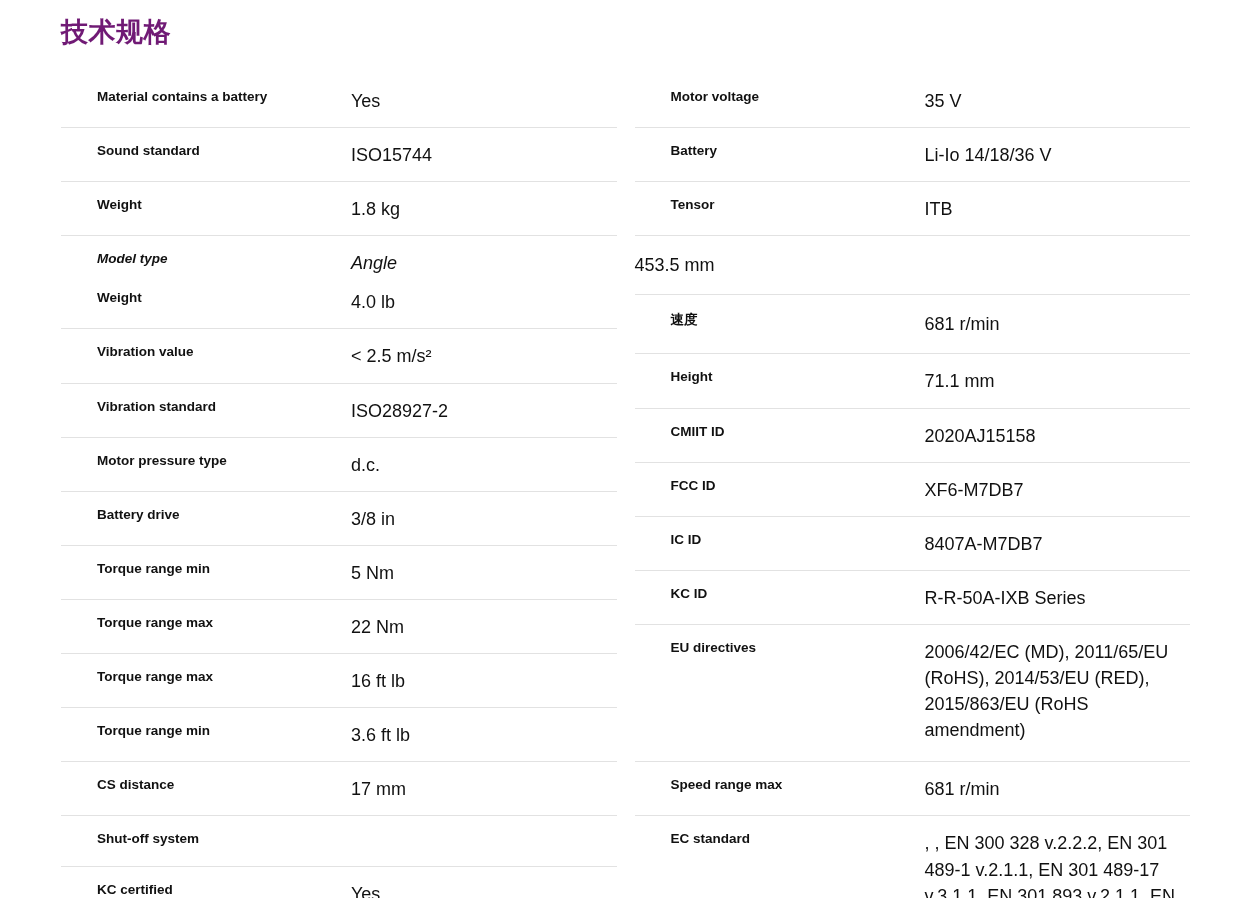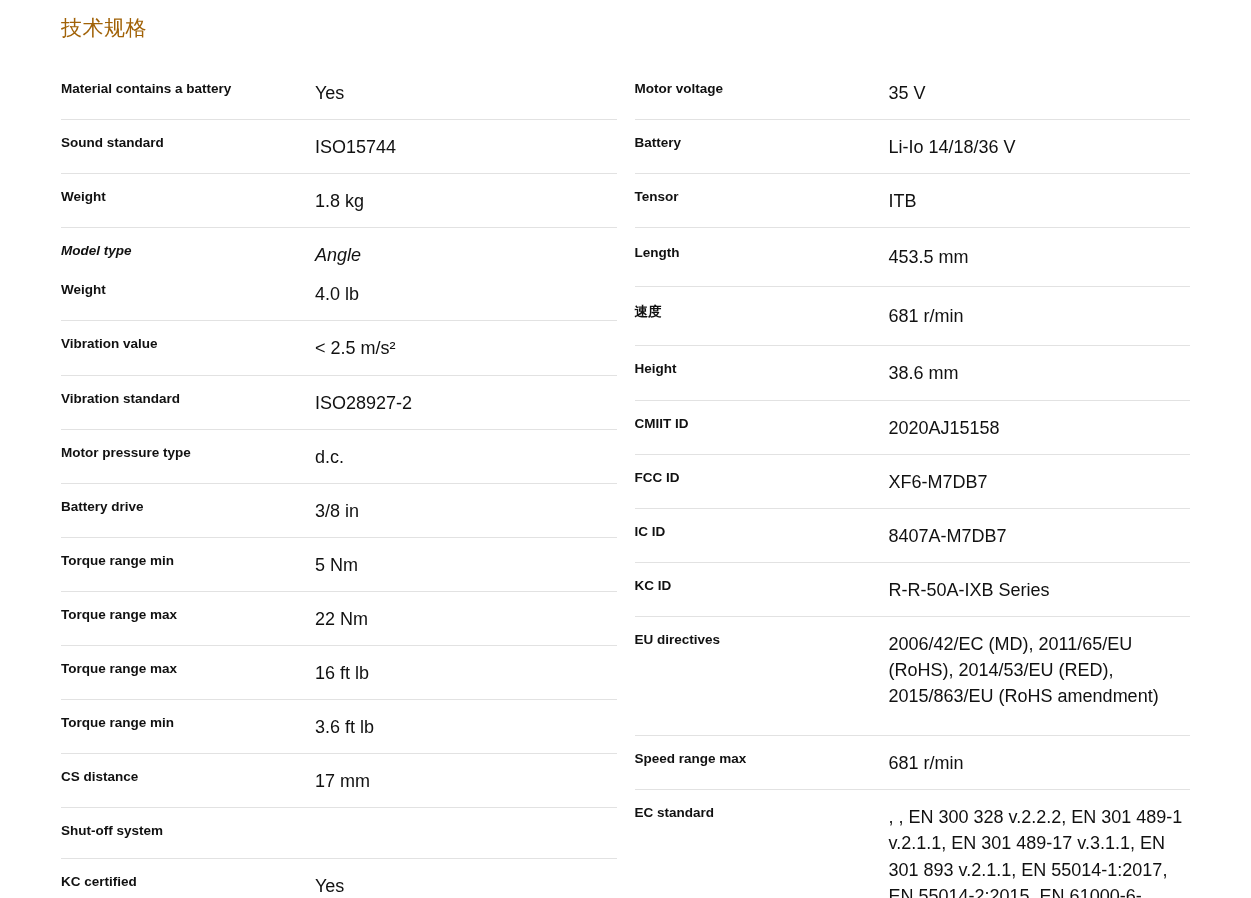--- a/index.html
+++ b/index.html
@@ -15,23 +15,23 @@
     overflow: hidden;
   }
   .page {
     position: relative;
     width: 1251px;
     height: 898px;
     box-sizing: border-box;
     padding: 0 30px;
   }
   .page-title {
-    font-size: 21px;
-    font-weight: normal;
-    color: #a16207;
+    font-size: 27px;
+    font-weight: bold;
+    color: #701a75;
     margin: 14px 0 0 31px;
     letter-spacing: 0.5px;
   }
   .spec-columns {
     display: flex;
     gap: 18px;
     margin-top: 24px;
     padding: 0 31px;
     align-items: flex-start;
   }
@@ -50,20 +50,21 @@
     padding-top: 16px;
     padding-bottom: 16px;
   }
   .spec-label {
     width: 254px;
     flex: 0 0 254px;
     font-size: 13.5px;
     font-weight: bold;
     color: #111111;
     line-height: 1.35;
+    margin-left: 36px;
   }
   .spec-value {
     flex: 1 1 auto;
     font-size: 18px;
     font-weight: normal;
     color: #111111;
     line-height: 1.45;
     word-wrap: break-word;
   }
 </style>
@@ -151,48 +152,47 @@
       </div>
       <div class="spec-row">
         <div class="spec-label">Battery</div>
         <div class="spec-value">Li-Io 14/18/36 V</div>
       </div>
       <div class="spec-row">
         <div class="spec-label">Tensor</div>
         <div class="spec-value">ITB</div>
       </div>
       <div class="spec-row tall">
-        <div class="spec-label">Length</div>
         <div class="spec-value">453.5 mm</div>
       </div>
       <div class="spec-row tall">
         <div class="spec-label">速度</div>
         <div class="spec-value">681 r/min</div>
       </div>
       <div class="spec-row">
         <div class="spec-label">Height</div>
-        <div class="spec-value">38.6 mm</div>
+        <div class="spec-value">71.1 mm</div>
       </div>
       <div class="spec-row">
         <div class="spec-label">CMIIT ID</div>
         <div class="spec-value">2020AJ15158</div>
       </div>
       <div class="spec-row">
         <div class="spec-label">FCC ID</div>
         <div class="spec-value">XF6-M7DB7</div>
       </div>
       <div class="spec-row">
         <div class="spec-label">IC ID</div>
         <div class="spec-value">8407A-M7DB7</div>
       </div>
       <div class="spec-row">
         <div class="spec-label">KC ID</div>
         <div class="spec-value">R-R-50A-IXB Series</div>
       </div>
-      <div class="spec-row" style="padding-bottom:26px;">
+      <div class="spec-row" style="padding-bottom:18px;">
         <div class="spec-label">EU directives</div>
         <div class="spec-value">2006/42/EC (MD), 2011/65/EU (RoHS), 2014/53/EU (RED), 2015/863/EU (RoHS amendment)</div>
       </div>
       <div class="spec-row">
         <div class="spec-label">Speed range max</div>
         <div class="spec-value">681 r/min</div>
       </div>
       <div class="spec-row" style="padding-bottom:26px;">
         <div class="spec-label">EC standard</div>
         <div class="spec-value">, , EN 300 328 v.2.2.2, EN 301 489-1 v.2.1.1, EN 301 489-17 v.3.1.1, EN 301 893 v.2.1.1, EN 55014-1:2017, EN 55014-2:2015, EN 61000-6-2:2019, EN 61000-6-3:2007+A1, EN 61000-6-4:2007+A1, EN 62841-1:2015, EN 62841-2-2:2014/AC:2015</div>

